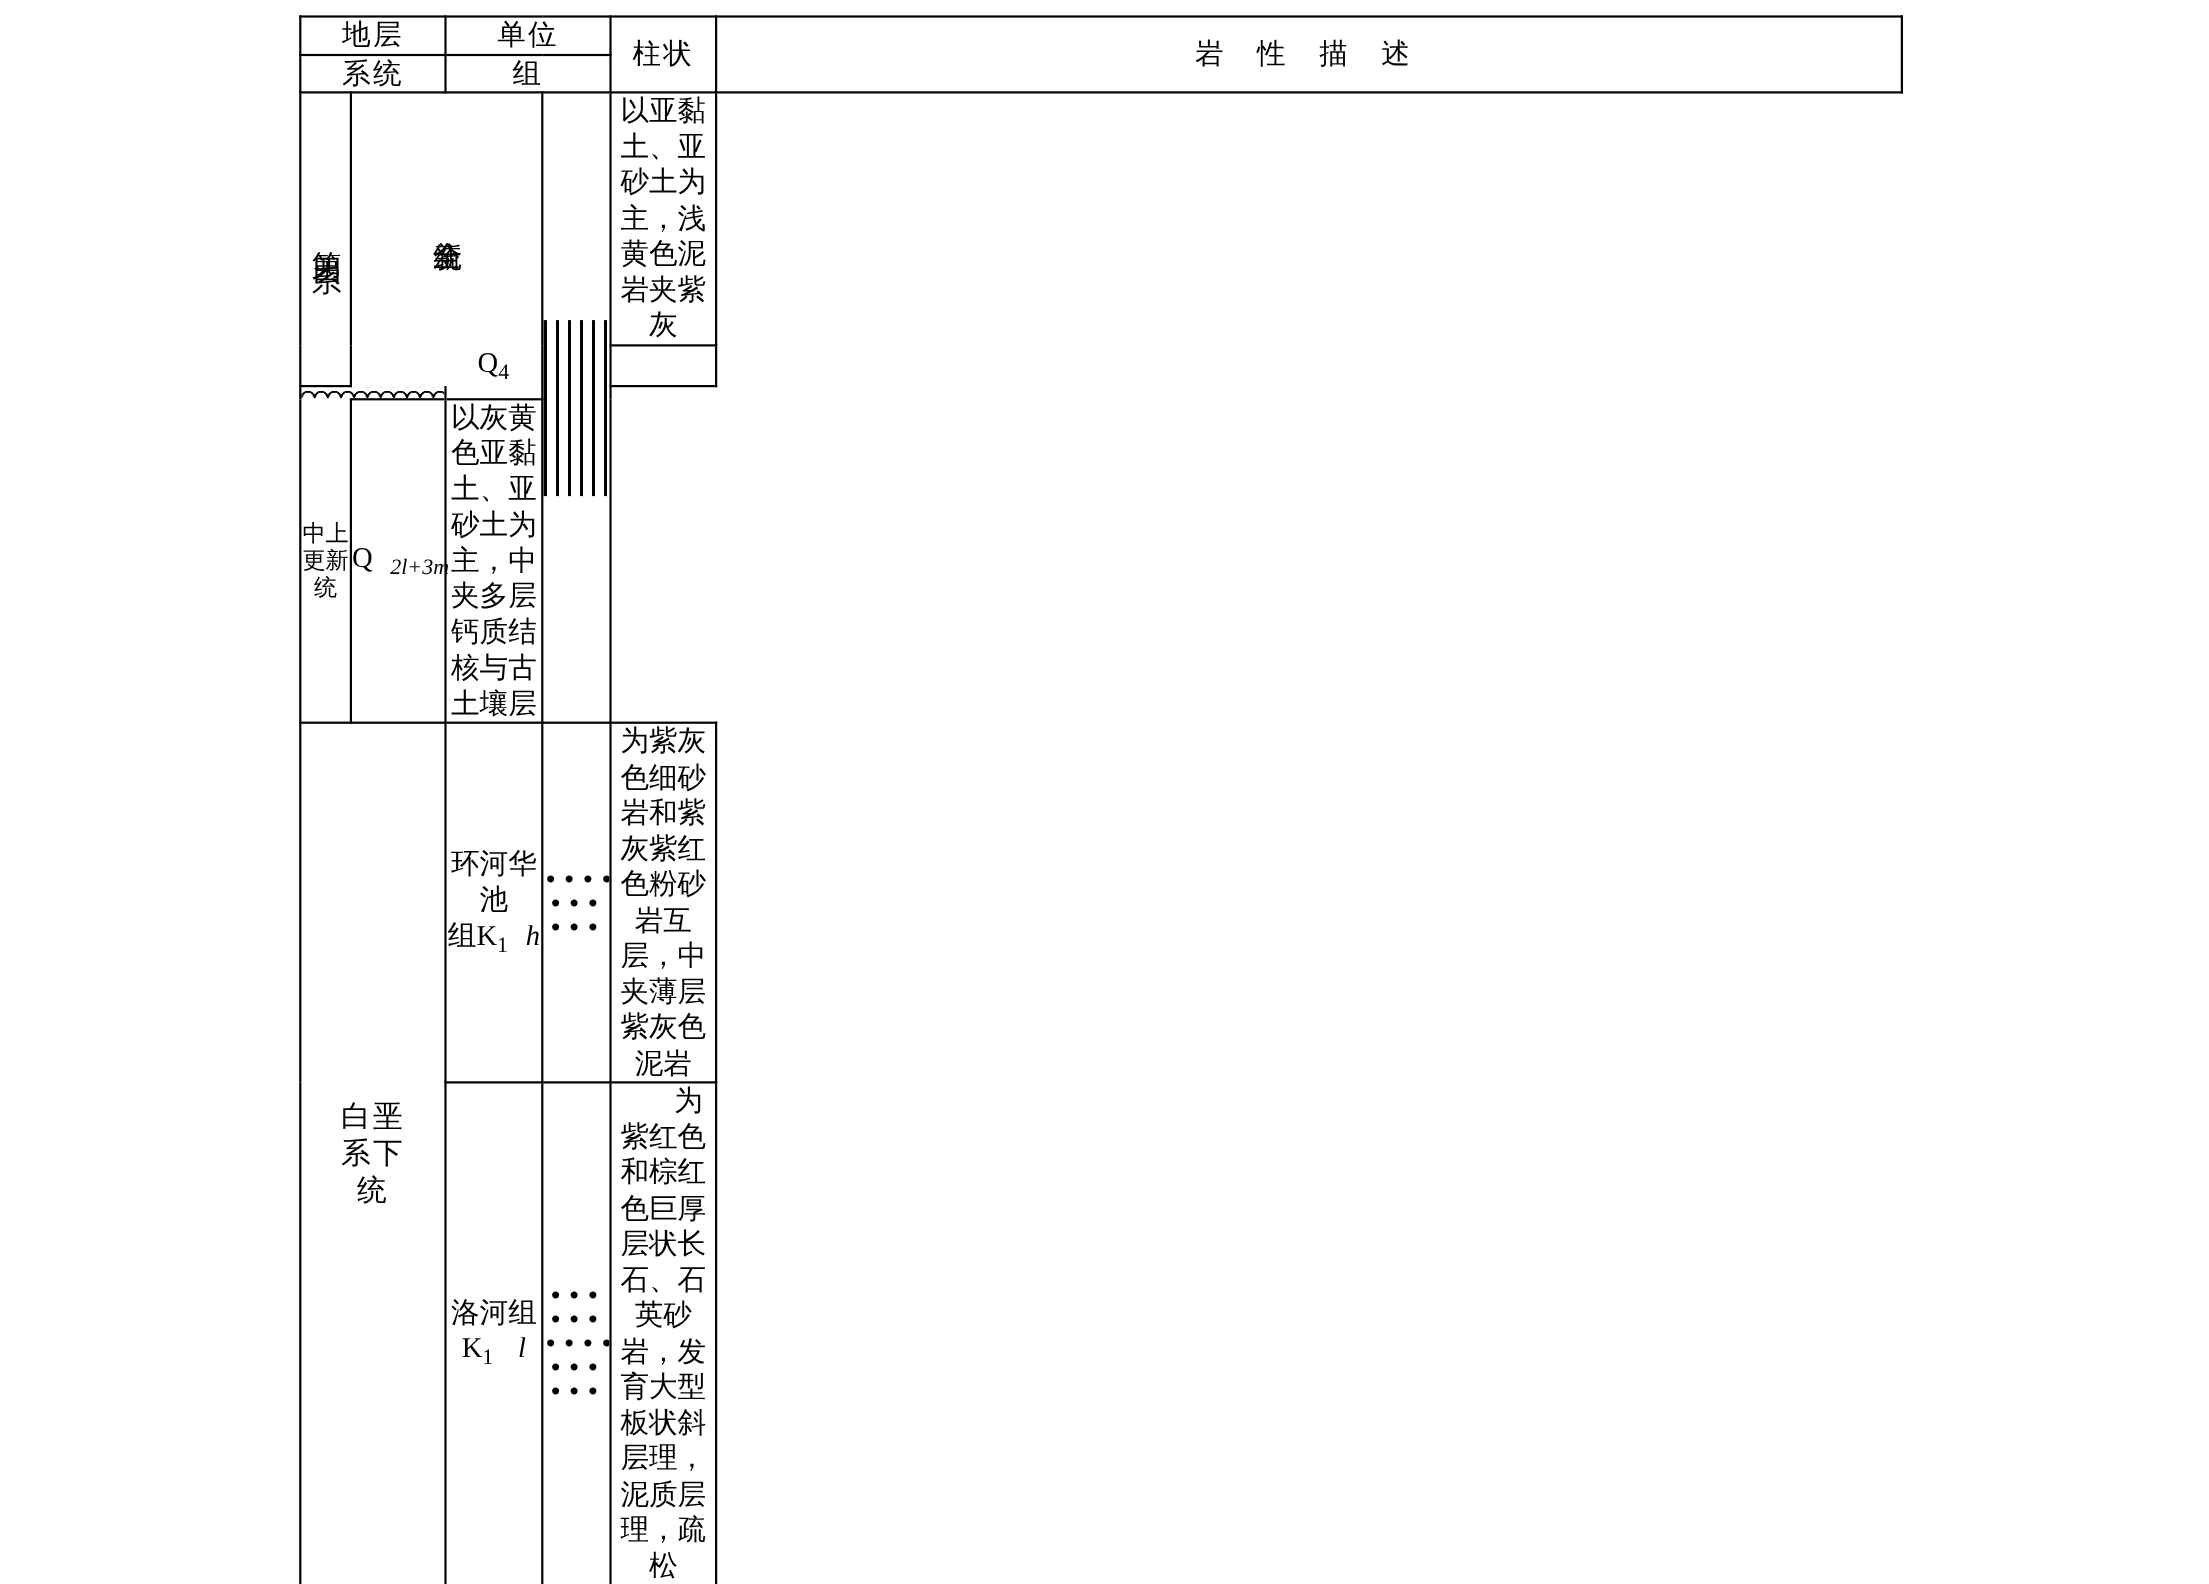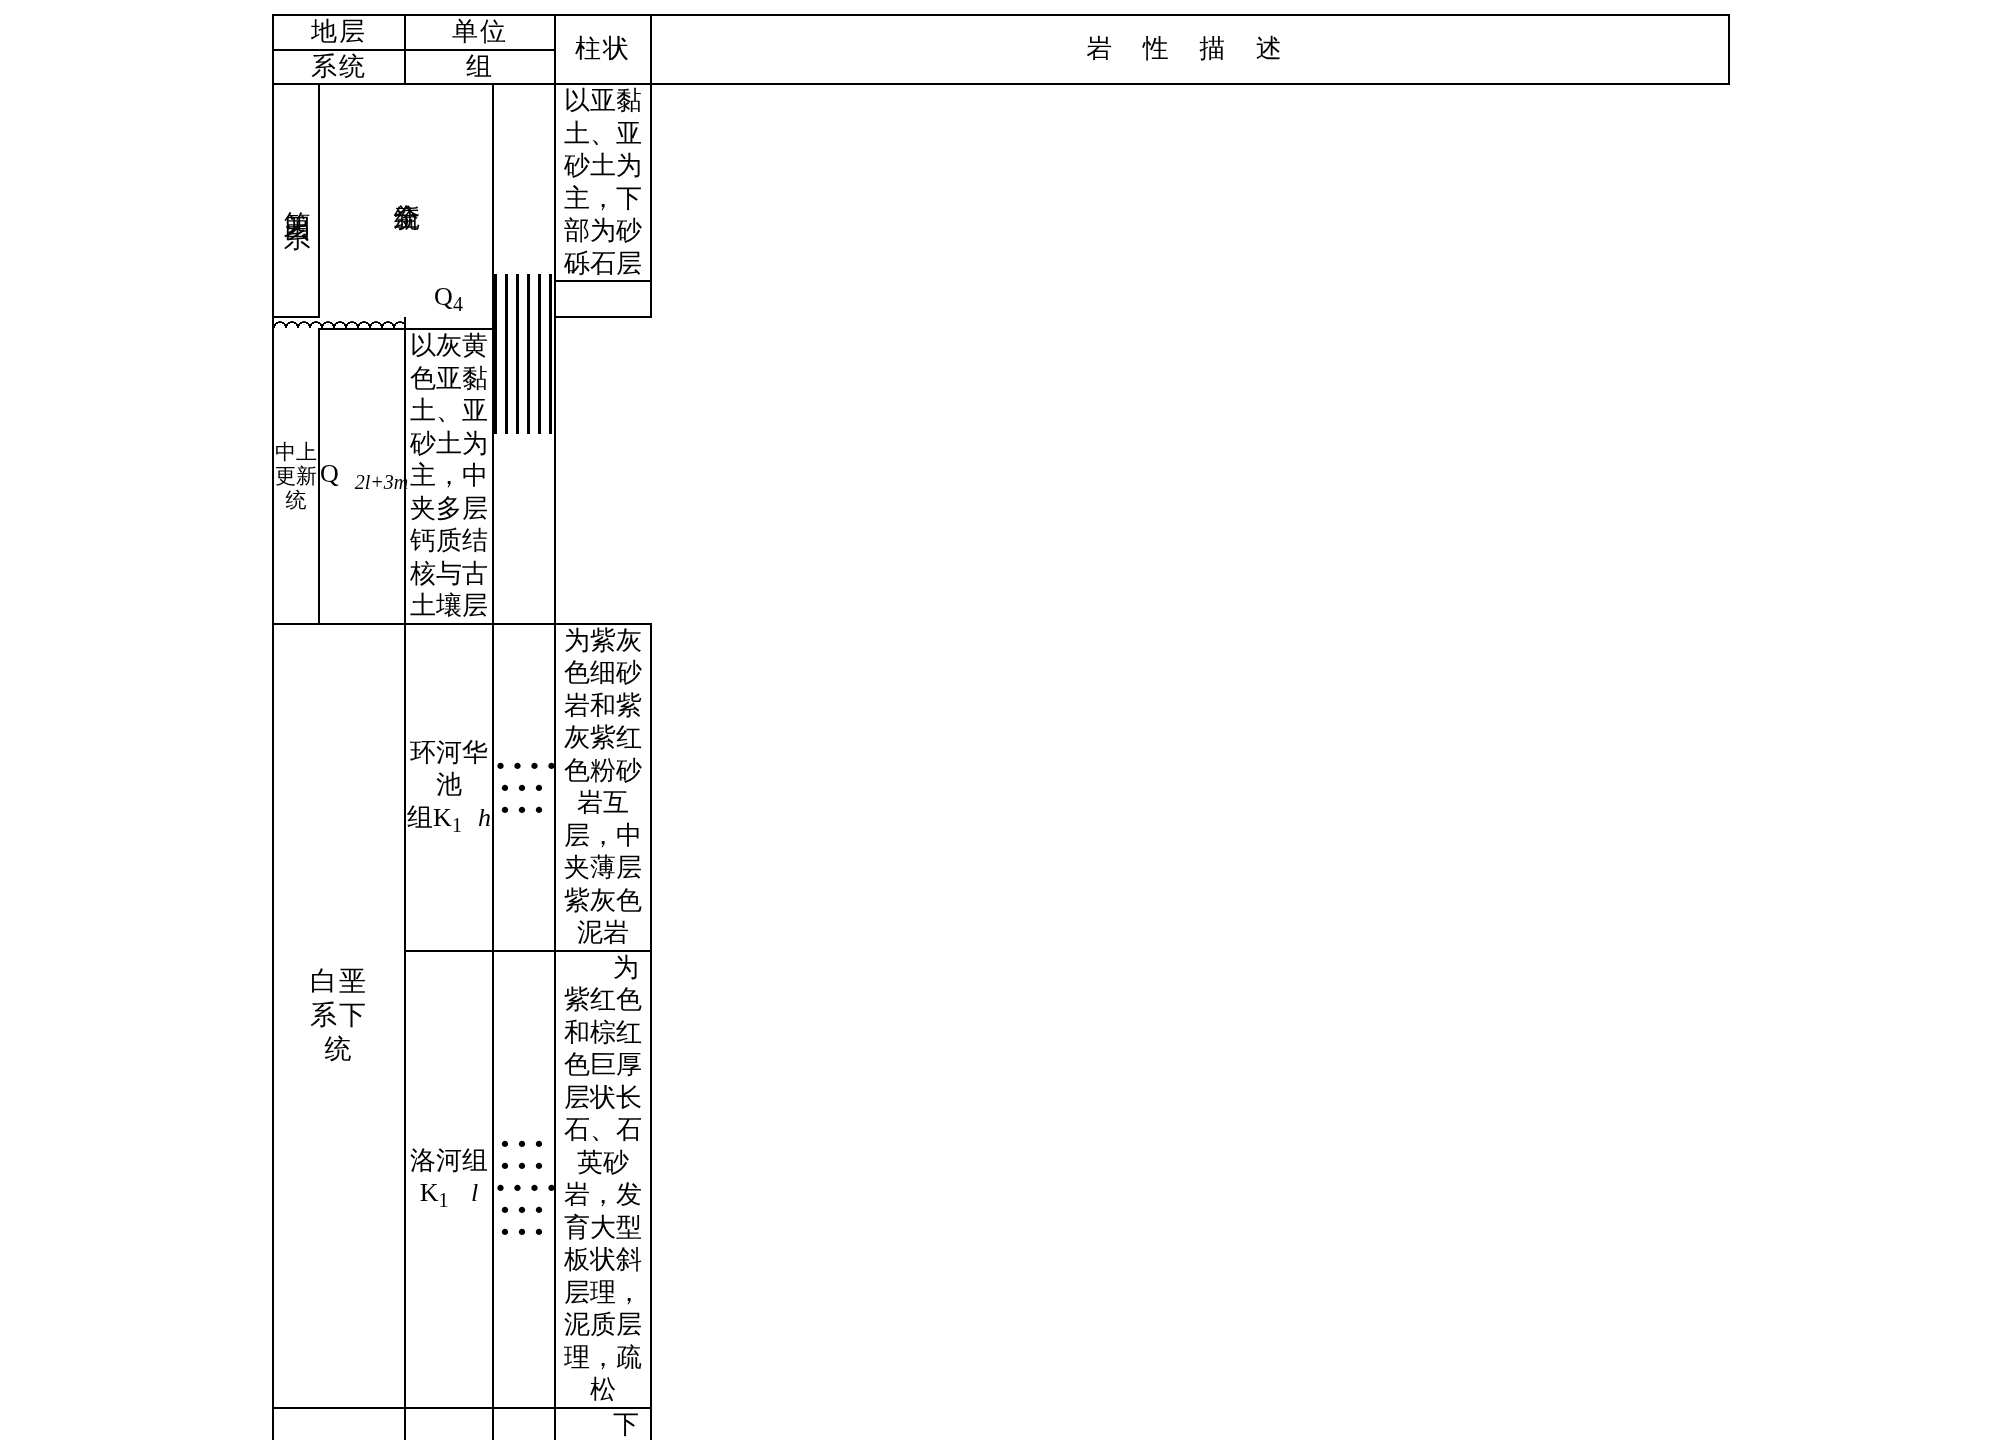--- a/index.html
+++ b/index.html
@@ -107,21 +107,21 @@
     <td colspan="2" class="nb-b">
       <div style="display:flex;align-items:center;justify-content:center;height:100%">
         <span class="vert-tight" style="line-height:1.1;letter-spacing:0">全新统</span>
       </div>
     </td>
     <td rowspan="4" class="lith" style="padding:0">
       <div class="lithbox" style="height:160px">
               <div class="pat-vert"></div>
             </div>
     </td>
-    <td class="desc">以亚黏土、亚砂土为主，下部为砂砾石层</td>
+    <td class="desc">以亚黏土、亚砂土为主，浅黄色泥岩夹紫灰</td>
   </tr>
   <tr style="height:0px">
     <td class="nb-t nb-b" style="border-right:none"></td>
     <td class="nb-t nb-b" style="border-left:none">
       <span><span>Q</span><span class="sub">4</span></span>
     </td>
     <td class="nb-t" style="border:2px solid #000;border-top:none"></td>
   </tr>
 
   <tr style="height:10px">

